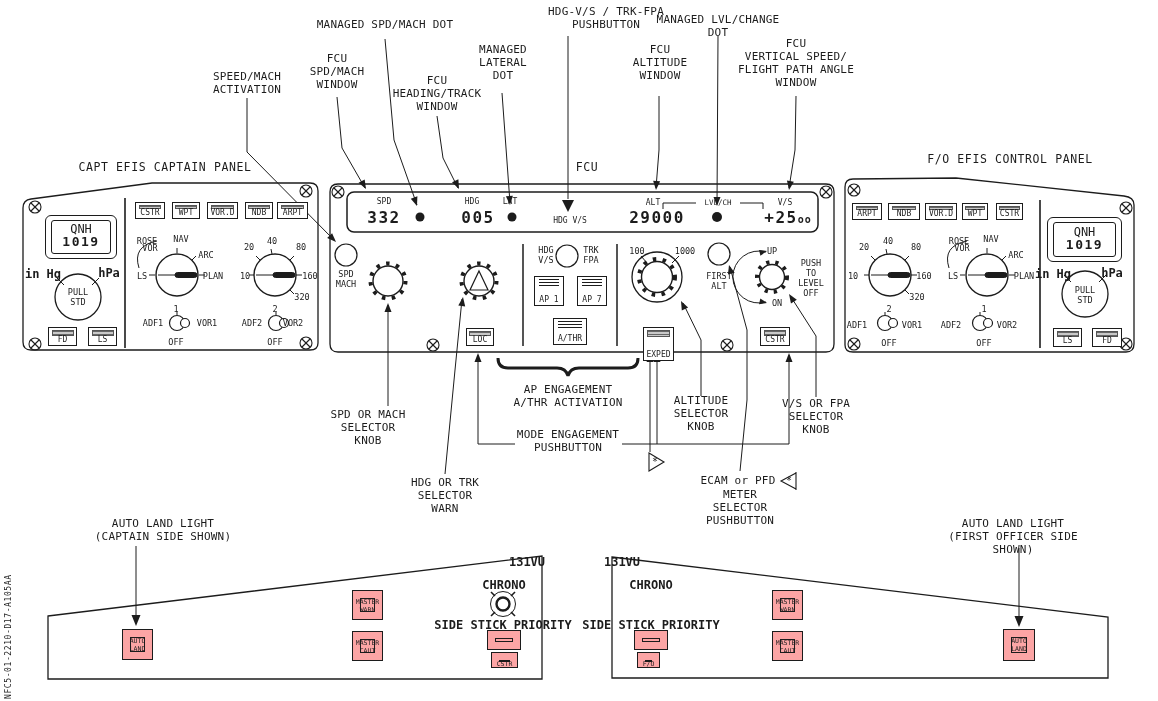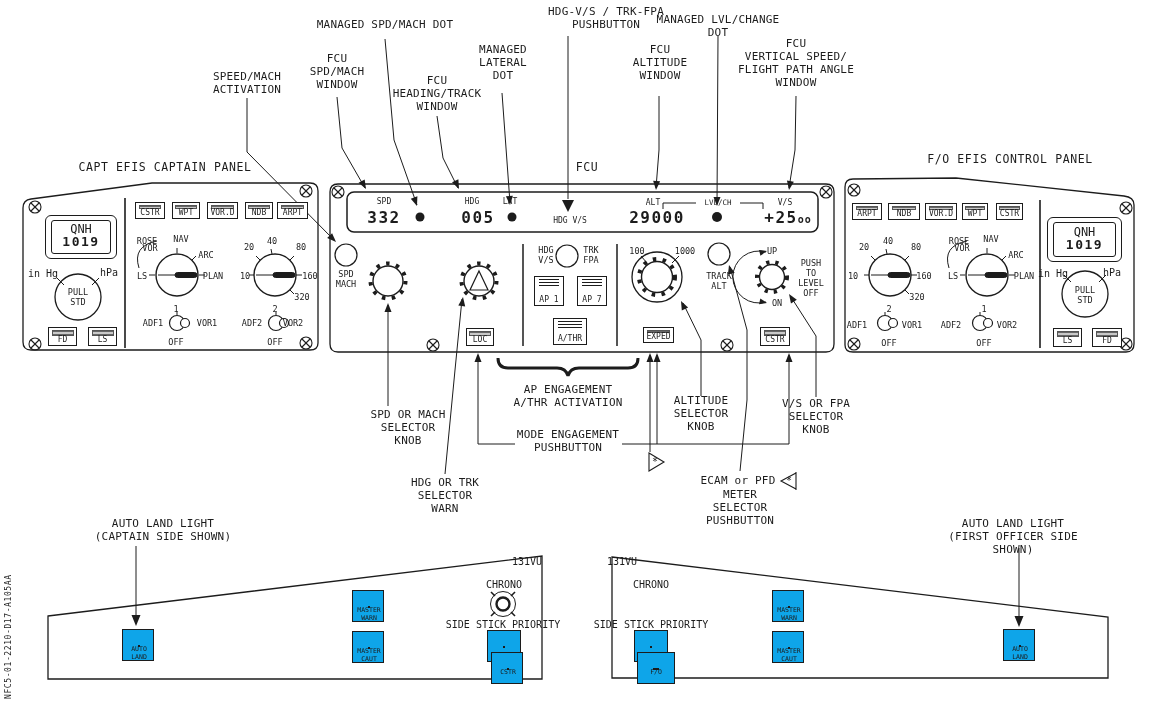--- a/index.html
+++ b/index.html
@@ -4,36 +4,36 @@
 <style>
   html,body{margin:0;padding:0;background:#fff;}
   #canvas{position:relative;width:1158px;height:701px;background:#fff;overflow:hidden;
           font-family:"DejaVu Sans Mono","Liberation Mono",monospace;color:#1c1c1c;}
   #art{position:absolute;left:0;top:0;z-index:1;}
   .c{position:absolute;transform:translateX(-50%);font-size:11px;line-height:13px;letter-spacing:0.2px;
      text-align:center;white-space:pre-line;z-index:3;}
   .title{position:absolute;transform:translateX(-50%);font-size:11.5px;letter-spacing:0.6px;white-space:pre;z-index:3;}
   .s{position:absolute;transform:translateX(-50%);font-size:8.5px;line-height:10px;text-align:center;
      white-space:pre-line;z-index:3;}
-  .xs{position:absolute;transform:translateX(-50%);font-size:10px;line-height:8px;text-align:right;
-      white-space:pre-line;z-index:3;}
+  .xs{position:absolute;transform:translateX(-50%);font-size:12px;line-height:8px;text-align:right;
+      white-space:pre-line;z-index:3;font-weight:bold;}
   .dl{position:absolute;transform:translateX(-50%);font-size:8px;line-height:9px;white-space:pre;z-index:3;}
   .lcd{position:absolute;transform:translateX(-50%);font-weight:bold;font-size:16px;letter-spacing:1.5px;
        line-height:19px;white-space:pre;z-index:3;}
   .lcdrow{position:absolute;transform:translateX(-50%);display:flex;align-items:flex-end;font-weight:bold;z-index:3;}
   .lcdrow .big{font-size:16px;letter-spacing:1.5px;line-height:19px;}
   .lcdrow .zz{font-size:10px;line-height:15px;letter-spacing:1px;}
   .pb{position:absolute;box-sizing:border-box;border:1.2px solid #1c1c1c;background:#fff;display:flex;
       flex-direction:column;align-items:center;justify-content:space-between;padding:2px 1px 1px;z-index:2;}
   .pb .bar{width:80%;height:5px;border:0.5px solid #555;
       background:repeating-linear-gradient(to bottom,#666 0,#666 1px,#c9c9c9 1px,#c9c9c9 2.5px);}
   .pb .bar.lines{height:7px;border:none;
       background:repeating-linear-gradient(to bottom,#1c1c1c 0,#1c1c1c 1px,#fff 1px,#fff 3px);}
   .pb .cap{font-size:8px;line-height:8px;white-space:pre;}
-  .db{position:absolute;border:1.4px solid #1c1c1c;padding:15px;box-sizing:border-box;background:#0ea5e9;z-index:2;}
+  .db{position:absolute;border:1.4px solid #1c1c1c;padding:7px;box-sizing:border-box;background:#fca5a5;z-index:2;}
   .db-in{width:100%;height:100%;border:1px solid #1c1c1c;box-sizing:border-box;display:flex;flex-direction:column;
          align-items:center;justify-content:space-around;text-align:center;}
   .mcap{font-size:6.5px;line-height:7.5px;white-space:pre-line;}
   .qnh-outer{position:absolute;border:1.4px solid #1c1c1c;border-radius:6px;box-sizing:border-box;
              padding:4px 5px;z-index:2;}
   .qnh-inner{width:100%;height:100%;border:1.2px solid #1c1c1c;border-radius:3px;box-sizing:border-box;
              display:flex;flex-direction:column;align-items:center;justify-content:center;}
   .qlbl{font-size:12px;line-height:9px;}
   .qval{font-size:13px;font-weight:bold;letter-spacing:1.5px;line-height:15px;}
   .doc{position:absolute;left:4px;top:699px;transform:rotate(-90deg);transform-origin:0 0;
@@ -321,21 +321,21 @@
 DOT</div>
 <div class="c" style="left:660px;top:43px">FCU
 ALTITUDE
 WINDOW</div>
 <div class="c" style="left:796px;top:37px">FCU
 VERTICAL SPEED/
 FLIGHT PATH ANGLE
 WINDOW</div>
 <div class="c" style="left:247px;top:70px">SPEED/MACH
 ACTIVATION</div>
-<div class="c" style="left:408px;top:408px">SPD OR MACH
+<div class="c" style="left:368px;top:408px">SPD OR MACH
 SELECTOR
 KNOB</div>
 <div class="c" style="left:445px;top:476px">HDG OR TRK
 SELECTOR
 WARN</div>
 <div class="c" style="left:568px;top:383px">AP ENGAGEMENT
 A/THR ACTIVATION</div>
 <div class="c" style="left:568px;top:428px">MODE ENGAGEMENT
 PUSHBUTTON</div>
 <div class="c" style="left:701px;top:394px">ALTITUDE
@@ -429,21 +429,21 @@
       <span class="zz">oo</span>
 </div>
 <span class="s" style="left:346px;top:269px">SPD
 MACH</span>
 <span class="s" style="left:546px;top:245px">HDG
 V/S</span>
 <span class="s" style="left:591px;top:245px">TRK
 FPA</span>
 <span class="s" style="left:637px;top:246px">100</span>
 <span class="s" style="left:685px;top:246px">1000</span>
-<span class="s" style="left:719px;top:271px">TRACK
+<span class="s" style="left:719px;top:271px">FIRST
 ALT</span>
 <span class="s" style="left:772px;top:246px">UP</span>
 <span class="s" style="left:777px;top:298px">ON</span>
 <span class="s" style="left:811px;top:258px">PUSH
 TO
 LEVEL
 OFF</span>
 <div class="pb" style="left:466px;top:328px;width:28px;height:18px">
   <div class="bar"></div>
       <span class="cap">LOC</span>
@@ -453,21 +453,21 @@
       <span class="cap">AP 1</span>
 </div>
 <div class="pb" style="left:577px;top:276px;width:30px;height:30px">
   <div class="bar lines"></div>
       <span class="cap">AP 7</span>
 </div>
 <div class="pb" style="left:553px;top:318px;width:34px;height:27px">
   <div class="bar lines"></div>
       <span class="cap">A/THR</span>
 </div>
-<div class="pb" style="left:643px;top:327px;width:31px;height:16px">
+<div class="pb" style="left:643px;top:327px;width:31px;height:34px">
   <div class="bar"></div>
       <span class="cap">EXPED</span>
 </div>
 <div class="pb" style="left:760px;top:327px;width:30px;height:19px">
   <div class="bar"></div>
       <span class="cap">CSTR</span>
 </div>
 
 <div class="pb" style="left:852px;top:203px;width:30px;height:17px">
   <div class="bar"></div>
@@ -557,21 +557,21 @@
         <span class="mcap">CSTR</span>
       </div>
 </div>
 
 <span class="xs" style="left:622px;top:558px">131VU</span>
 <span class="xs" style="left:651px;top:581px">CHRONO</span>
 <span class="xs" style="left:651px;top:621px">SIDE STICK PRIORITY</span>
 <div class="db" style="left:634px;top:630px;width:34px;height:20px">
       <div class="db-in"></div>
     </div>
-<div class="db" style="left:637px;top:652px;width:38px;height:12px">
+<div class="db" style="left:637px;top:652px;width:23px;height:12px">
   <div class="db-in">
         <span class="mcap">F/O</span>
       </div>
 </div>
 <div class="db" style="left:772px;top:590px;width:31px;height:30px">
   <div class="db-in">
         <span class="mcap">MASTER
 WARN</span>
       </div>
 </div>

